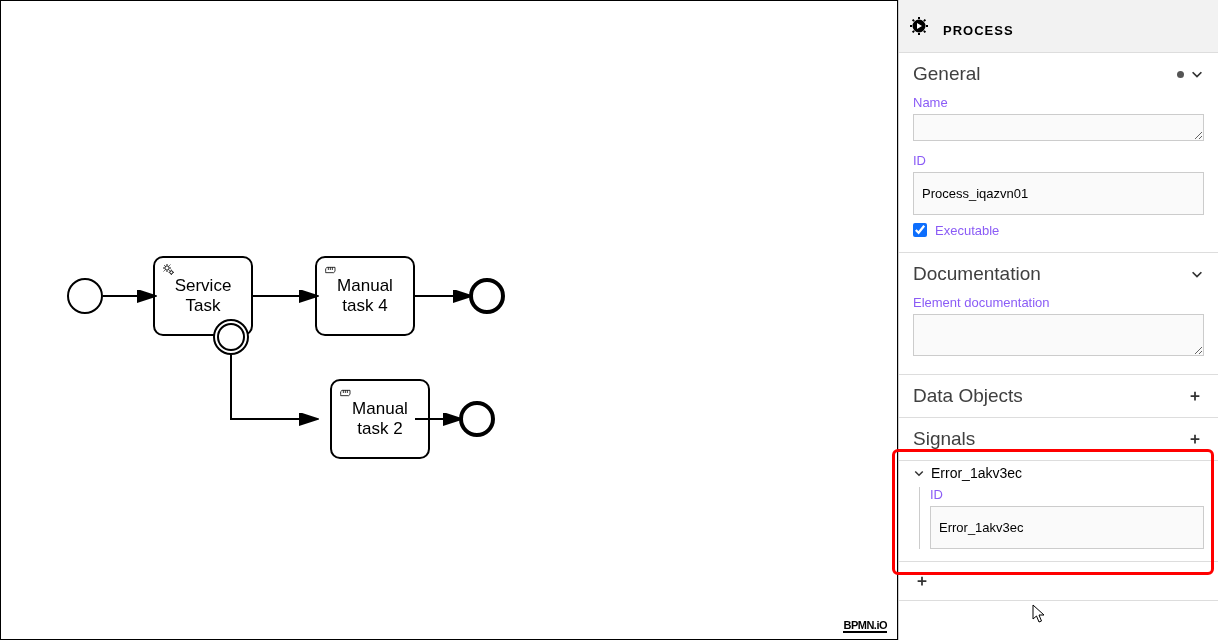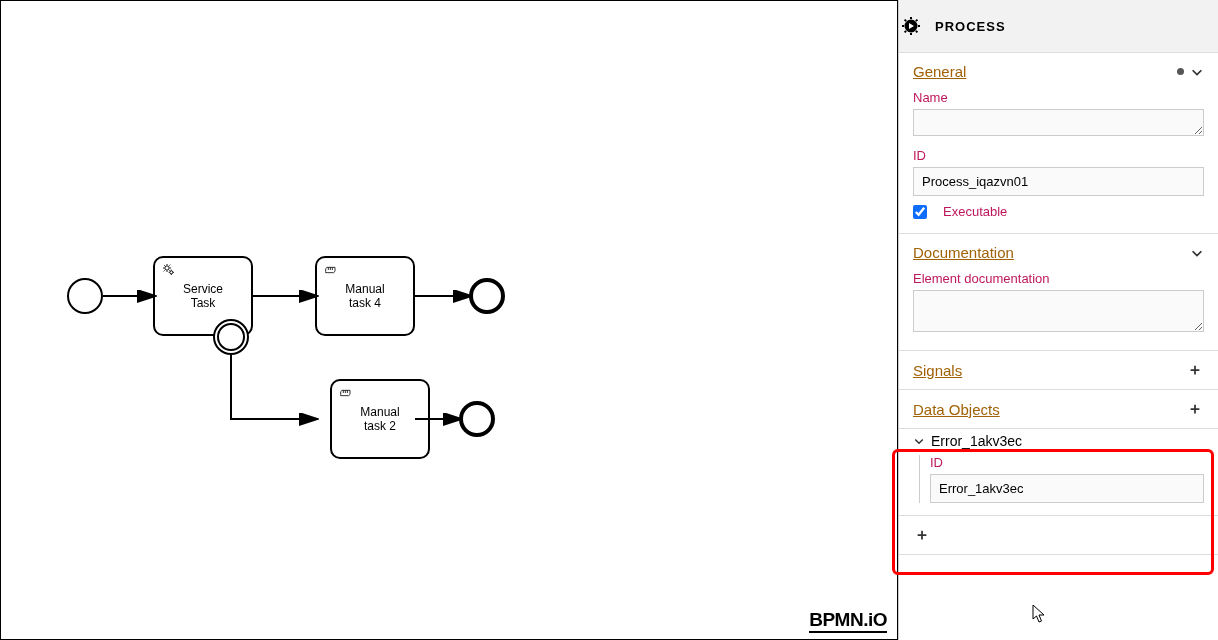--- a/index.html
+++ b/index.html
@@ -10,21 +10,21 @@
       border: 1px solid black;
       position: relative;
       background: white;
     }
     
     .bpmn-logo {
       position: absolute;
       bottom: 6px;
       right: 10px;
       font-weight: bold;
-      font-size: 19px;
+      font-size: 11px;
       letter-spacing: -0.5px;
       color: #000;
       border-bottom: 2px solid #000;
     }
     
     
     .start-event, .end-event {
       position: absolute;
       width: 36px;
       height: 36px;
@@ -54,21 +54,21 @@
       position: absolute;
       width: 100px;
       height: 80px;
       border: 2px solid black;
       border-radius: 10px;
       background: white;
       display: flex;
       align-items: center;
       justify-content: center;
       text-align: center;
-      font-size: 12px;
+      font-size: 17px;
       padding: 16px;
     }
     
     .task-icon {
       position: absolute;
       top: 4px;
       left: 6px;
       width: 16px;
       height: 16px;
     }
@@ -85,23 +85,23 @@
       width: 320px;
       border-left: 1px solid #ccc;
       display: flex;
       flex-direction: column;
       background: white;
       overflow-y: auto;
     }
     
     .panel-header {
       background: #f2f2f2;
-      padding: 14px 0;
-      display: flex;
-      align-items: center;
+      padding: 14px 8px;
+      display: flex;
+      align-items: flex-end;
       gap: 12px;
       border-bottom: 1px solid #ddd;
     }
     .panel-header-icon {
       width: 24px;
       height: 24px;
     }
     .panel-header-title {
       font-weight: bold;
       font-size: 13px;
@@ -113,23 +113,22 @@
     }
     .group-header {
       display: flex;
       align-items: center;
       padding: 10px 14px;
       gap: 6px;
       cursor: pointer;
     }
     .group-title {
       flex: 1;
-      font-size: 15px;
-      color: #a16207;
-      text-decoration: underline;
+      font-size: 19px;
+      color: #404040;
     }
     .dot-marker {
       width: 7px;
       height: 7px;
       border-radius: 50%;
       background: #555;
     }
     .chevron {
       width: 14px;
       height: 14px;
@@ -152,46 +151,46 @@
       display: flex;
       align-items: center;
       justify-content: center;
     }
     
     .group-body {
       padding: 0 14px 14px 14px;
     }
     .field-label {
       font-size: 13px;
-      color: #be185d;
+      color: #8b5cf6;
       margin-bottom: 4px;
       display: block;
     }
     .field-input {
       width: 100%;
-      padding: 6px 8px;
+      padding: 13px 8px;
       border: 1px solid #ccc;
       background: #fafafa;
       font-size: 13px;
       font-family: Arial,Helvetica,sans-serif;
     }
     .field-textarea {
       width: 100%;
       padding: 5px 8px;
       border: 1px solid #ccc;
       background: #fafafa;
       font-size: 13px;
       resize: vertical;
     }
     .field-row { margin-bottom: 8px; }
     
     .checkbox-row {
       display: flex;
-      align-items: flex-end;
-      gap: 16px;
+      align-items: flex-start;
+      gap: 8px;
     }
     .checkbox-row input[type=checkbox]{
       width: 14px; height: 14px;
       accent-color: #0d6efd;
     }
     
     .highlight-box {
       position: absolute;
       border: 3px solid red;
       border-radius: 6px;
@@ -320,32 +319,32 @@
         </svg>
     </div>
     <div class="group-body">
       <label class="field-label">Element documentation</label>
       <textarea rows="2" class="field-textarea" style=""></textarea>
     </div>
   </div>
 
   <div class="group">
     <div class="group-header">
-      <span class="group-title">Signals</span>
+      <span class="group-title">Data Objects</span>
       <span class="plus-btn">
         <svg width="14" height="14" viewBox="0 0 16 16">
             <path d="M8 3v10M3 8h10" stroke="#333" stroke-width="2"></path>
           </svg>
       </span>
     </div>
   </div>
 
   <div class="group">
     <div class="group-header">
-      <span class="group-title">Data Objects</span>
+      <span class="group-title">Signals</span>
       <span class="plus-btn">
         <svg width="14" height="14" viewBox="0 0 16 16">
             <path d="M8 3v10M3 8h10" stroke="#333" stroke-width="2"></path>
           </svg>
       </span>
     </div>
   </div>
 
   <div class="group" style="position:relative;">
     <div class="error-item">

